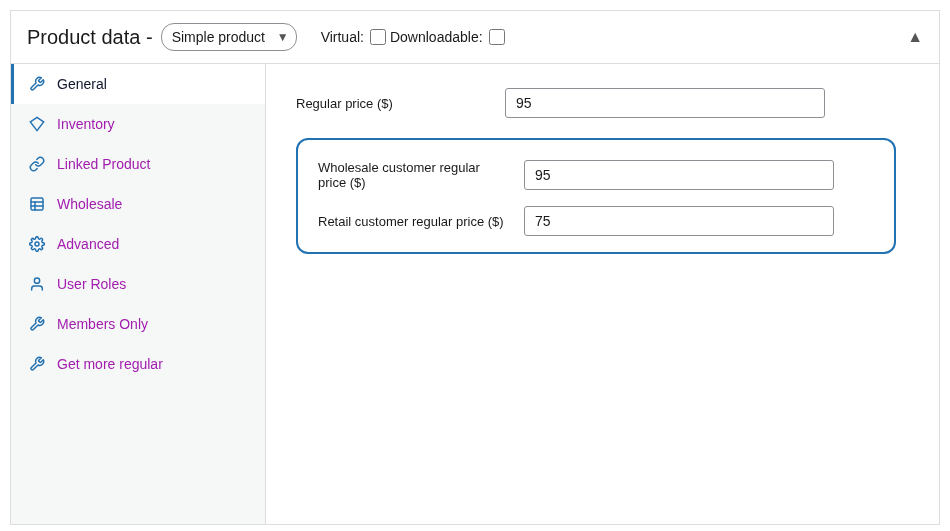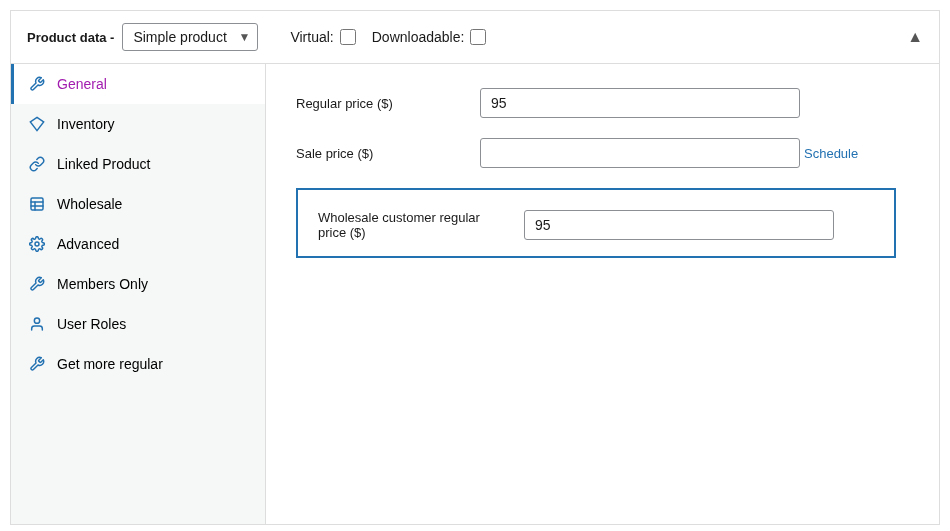--- a/index.html
+++ b/index.html
@@ -20,55 +20,55 @@
     .product-data-header {
       display: flex;
       align-items: center;
       padding: 12px 16px;
       border-bottom: 1px solid #ddd;
       background: #fff;
       gap: 8px;
     }
 
     .product-data-title {
-      font-size: 13px;
-      font-weight: 700;
+      font-size: 20px;
+      font-weight: 400;
       color: #1a1a1a;
     }
 
     .product-type-select-wrapper {
       position: relative;
       display: inline-flex;
       align-items: center;
     }
 
     .product-type-select {
       appearance: none;
       border: 1px solid #8c8f94;
       background: #fff;
       padding: 5px 30px 5px 10px;
       font-size: 14px;
       color: #1a1a1a;
       cursor: pointer;
-      border-radius: 3px;
+      border-radius: 13px;
     }
 
     .select-arrow {
       position: absolute;
       right: 8px;
       pointer-events: none;
       color: #555;
       font-size: 12px;
     }
 
     .header-options {
       display: flex;
       align-items: center;
-      gap: 16px;
-      margin-left: 24px;
+      gap: 4px;
+      margin-left: 16px;
     }
 
     .checkbox-group {
       display: flex;
       align-items: center;
       gap: 6px;
       font-size: 14px;
       color: #1a1a1a;
     }
 
@@ -99,28 +99,28 @@
       flex-shrink: 0;
     }
 
     .sidebar-item {
       display: flex;
       align-items: center;
       gap: 10px;
       padding: 12px 16px;
       cursor: pointer;
       font-size: 14px;
-      color: #000000;
+      color: #a21caf;
       border-bottom: none;
       transition: background 0.15s;
     }
 
     .sidebar-item.active {
       background: #fff;
-      color: #a21caf;
+      color: #0f172a;
       border-left: 3px solid #2271b1;
       padding-left: 13px;
     }
 
     .sidebar-icon {
       font-size: 16px;
       color: #2271b1;
       width: 20px;
       display: flex;
       align-items: center;
@@ -130,21 +130,21 @@
     
     .main-content {
       flex: 1;
       padding: 24px 30px;
     }
 
     .field-row {
       display: flex;
       align-items: center;
       margin-bottom: 20px;
-      gap: 4px;
+      gap: 29px;
     }
 
     .field-label {
       width: 180px;
       font-size: 13px;
       color: #1a1a1a;
       font-weight: 500;
       flex-shrink: 0;
     }
 
@@ -162,21 +162,21 @@
     .schedule-link {
       font-size: 13px;
       color: #2271b1;
       cursor: pointer;
       text-decoration: none;
     }
 
     
     .wholesale-box {
       border: 2px solid #2271b1;
-      border-radius: 0;
+      border-radius: 12px;
       padding: 20px 20px 16px 20px;
       margin-top: 8px;
       max-width: 600px;
     }
 
     .wholesale-field-row {
       display: flex;
       align-items: center;
       gap: 16px;
       margin-bottom: 16px;
@@ -282,66 +282,65 @@
             <circle cx="12" cy="12" r="3"></circle>
             <path d="M19.4 15a1.65 1.65 0 0 0 .33 1.82l.06.06a2 2 0 0 1-2.83 2.83l-.06-.06a1.65 1.65 0 0 0-1.82-.33 1.65 1.65 0 0 0-1 1.51V21a2 2 0 0 1-4 0v-.09A1.65 1.65 0 0 0 9 19.4a1.65 1.65 0 0 0-1.82.33l-.06.06a2 2 0 0 1-2.83-2.83l.06-.06A1.65 1.65 0 0 0 4.68 15a1.65 1.65 0 0 0-1.51-1H3a2 2 0 0 1 0-4h.09A1.65 1.65 0 0 0 4.6 9a1.65 1.65 0 0 0-.33-1.82l-.06-.06a2 2 0 0 1 2.83-2.83l.06.06A1.65 1.65 0 0 0 9 4.68a1.65 1.65 0 0 0 1-1.51V3a2 2 0 0 1 4 0v.09a1.65 1.65 0 0 0 1 1.51 1.65 1.65 0 0 0 1.82-.33l.06-.06a2 2 0 0 1 2.83 2.83l-.06.06A1.65 1.65 0 0 0 19.4 9a1.65 1.65 0 0 0 1.51 1H21a2 2 0 0 1 0 4h-.09a1.65 1.65 0 0 0-1.51 1z"></path>
           </svg>
         </span>
         <span>Advanced</span>
       </div>
 
       <div class="sidebar-item">
         <span class="sidebar-icon">
           <svg width="16" height="16" viewBox="0 0 24 24" fill="none" stroke="#2271b1" stroke-width="2.2" stroke-linecap="round" stroke-linejoin="round">
-            <path d="M14.7 6.3a1 1 0 0 0 0 1.4l1.6 1.6a1 1 0 0 0 1.4 0l3.77-3.77a6 6 0 0 1-7.94 7.94l-6.91 6.91a2.12 2.12 0 0 1-3-3l6.91-6.91a6 6 0 0 1 7.94-7.94l-3.76 3.76z"></path>
-          </svg>
-        </span>
-        <span>Members Only</span>
-      </div>
-
-      <div class="sidebar-item">
-        <span class="sidebar-icon">
-          <svg width="16" height="16" viewBox="0 0 24 24" fill="none" stroke="#2271b1" stroke-width="2.2" stroke-linecap="round" stroke-linejoin="round">
             <path d="M20 21v-2a4 4 0 0 0-4-4H8a4 4 0 0 0-4 4v2"></path>
             <circle cx="12" cy="7" r="4"></circle>
           </svg>
         </span>
         <span>User Roles</span>
+      </div>
+
+      <div class="sidebar-item">
+        <span class="sidebar-icon">
+          <svg width="16" height="16" viewBox="0 0 24 24" fill="none" stroke="#2271b1" stroke-width="2.2" stroke-linecap="round" stroke-linejoin="round">
+            <path d="M14.7 6.3a1 1 0 0 0 0 1.4l1.6 1.6a1 1 0 0 0 1.4 0l3.77-3.77a6 6 0 0 1-7.94 7.94l-6.91 6.91a2.12 2.12 0 0 1-3-3l6.91-6.91a6 6 0 0 1 7.94-7.94l-3.76 3.76z"></path>
+          </svg>
+        </span>
+        <span>Members Only</span>
       </div>
 
       <div class="sidebar-item">
         <span class="sidebar-icon">
           <svg width="16" height="16" viewBox="0 0 24 24" fill="none" stroke="#2271b1" stroke-width="2.2" stroke-linecap="round" stroke-linejoin="round">
             <path d="M14.7 6.3a1 1 0 0 0 0 1.4l1.6 1.6a1 1 0 0 0 1.4 0l3.77-3.77a6 6 0 0 1-7.94 7.94l-6.91 6.91a2.12 2.12 0 0 1-3-3l6.91-6.91a6 6 0 0 1 7.94-7.94l-3.76 3.76z"></path>
           </svg>
         </span>
         <span>Get more regular</span>
       </div>
 
     </div>
 
     <div class="main-content">
 
       <div class="field-row">
         <label class="field-label">Regular price ($)</label>
         <input type="text" class="field-input" value="95" style="">
       </div>
 
-      <div class="field-row">
-        <label class="field-label">Sale price ($)</label>
-        <input type="text" class="field-input" value="" style="">
-        <a class="schedule-link">Schedule</a>
-      </div>
 
       <div class="wholesale-box">
 
         <div class="wholesale-field-row">
           <label class="wholesale-label">Wholesale customer regular price ($)</label>
           <input type="text" class="wholesale-input" value="95" style="">
         </div>
 
+        <div class="wholesale-field-row">
+          <label class="wholesale-label">Retail customer regular price ($)</label>
+          <input type="text" class="wholesale-input" value="75" style="">
+        </div>
 
       </div>
 
     </div>
 
   </div>
 </div>
 
 </body></html>

